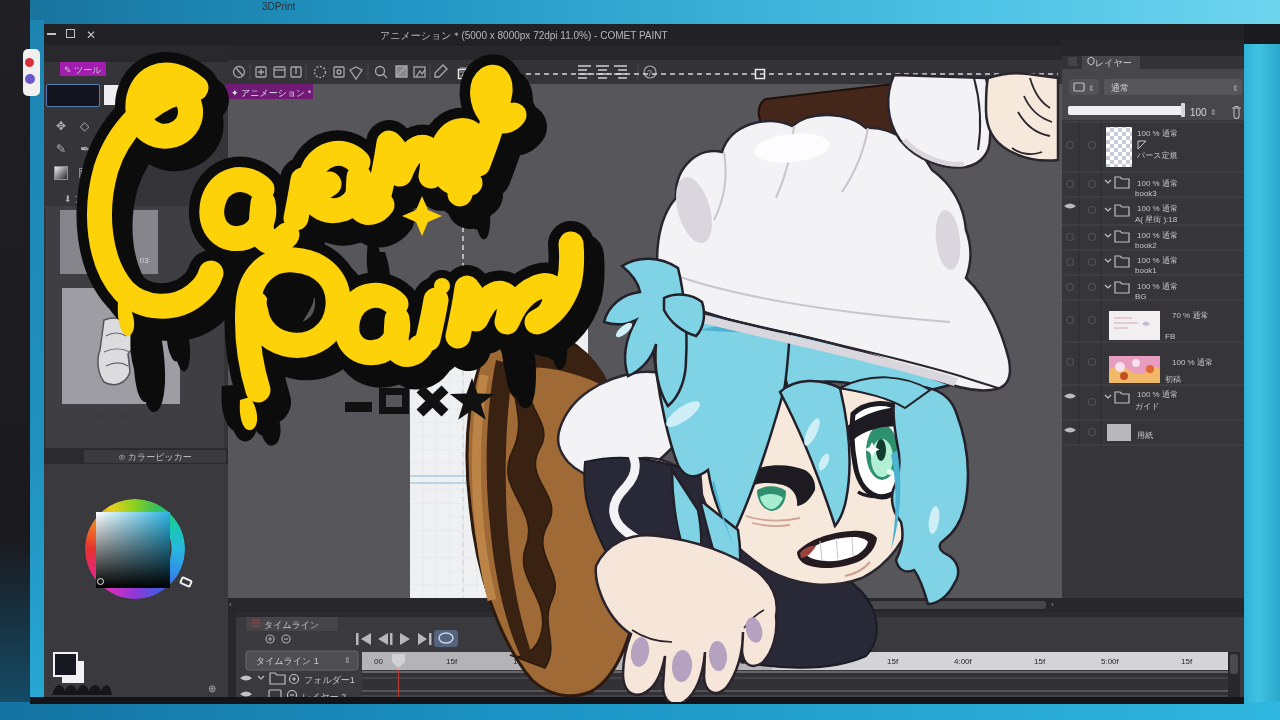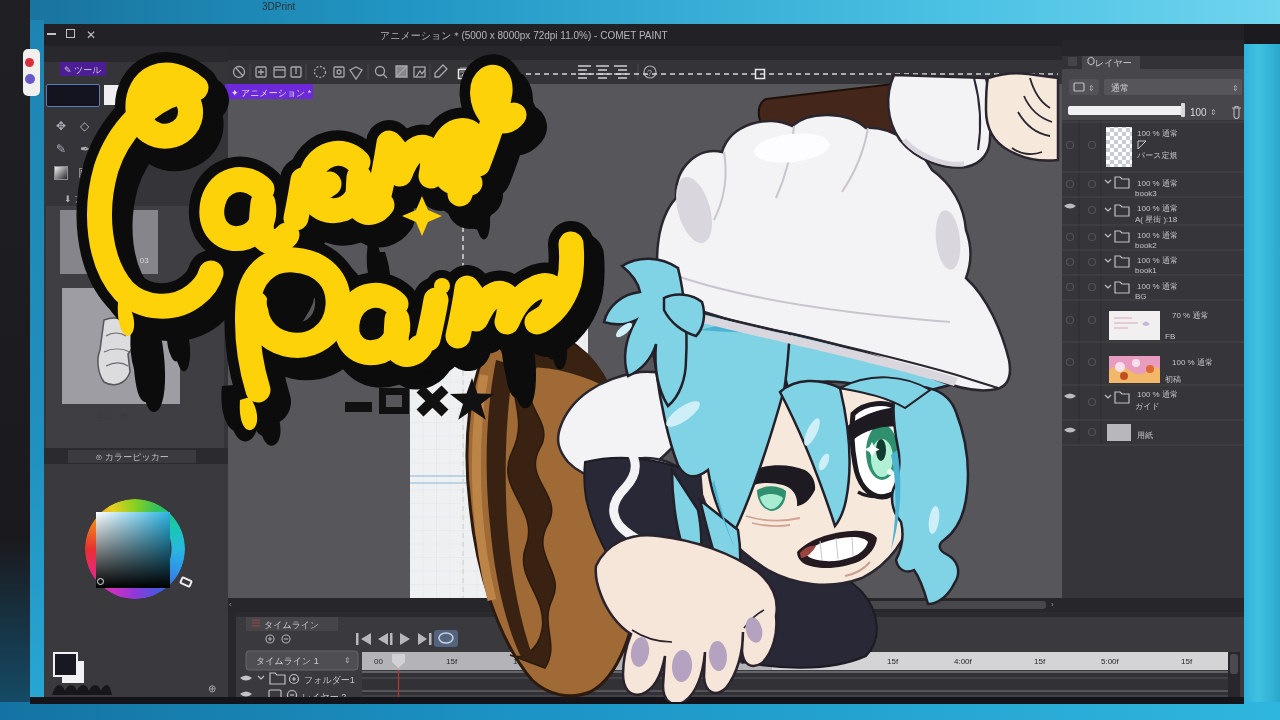--- a/index.html
+++ b/index.html
@@ -82,25 +82,25 @@
           <rect x="4" y="12" width="9" height="2"></rect>
         </g>
     </g>
     <g fill="none" stroke="#a8a8ac" stroke-width="1.2">
       <circle cx="422" cy="12" r="6"></circle>
         <text x="419" y="16" fill="#a8a8ac" stroke="none" font-size="9">?</text>
     </g>
   </svg>
 
   <div class="abs" style="left:228px;top:84px;width:836px;height:514px;background:#57565b;"></div>
-  <div class="abs" style="left:225px;top:84px;width:88px;height:15px;background:#6d28d9;color:#dde2ee;font-size:9px;padding:3px 0 0 6px;z-index:3;">✦ アニメーション *</div>
+  <div class="abs" style="left:225px;top:84px;width:88px;height:15px;background:#701a75;color:#dde2ee;font-size:9px;padding:3px 0 0 6px;z-index:3;">✦ アニメーション *</div>
 
   <div class="abs" id="lpanel" style="left:44px;top:46px;width:184px;height:651px;background:#343439;"></div>
   <div class="abs" style="left:44px;top:46px;width:184px;height:16px;background:#29292d;"></div>
-  <div class="abs" style="left:60px;top:62px;width:46px;height:14px;background:#4c1d95;color:#c8c8cc;font-size:9px;padding:2px 0 0 4px;">✎ ツール</div>
+  <div class="abs" style="left:60px;top:62px;width:46px;height:14px;background:#a21caf;color:#c8c8cc;font-size:9px;padding:2px 0 0 4px;">✎ ツール</div>
 
   <div class="abs" style="left:46px;top:84px;width:54px;height:23px;background:#14141e;border:1.5px solid #5a7ab8;border-radius:2px;"></div>
   <div class="abs" style="left:104px;top:85px;width:31px;height:20px;background:#efeff1;"></div>
   <div class="abs" style="left:190px;top:85px;width:25px;height:21px;background:
     repeating-conic-gradient(#ffffff 0 25%, #9a9aa0 0 50%) 0 0/8px 8px;"></div>
 
   <div class="abs ico" style="left:56px;top:120px;letter-spacing:10px;font-size:12px;">✥</div>
   <div class="abs ico" style="left:80px;top:120px;font-size:12px;">◇</div>
   <div class="abs ico" style="left:101px;top:120px;font-size:12px;">╱</div>
   <div class="abs ico" style="left:122px;top:121px;font-size:11px;">▭</div>
@@ -117,21 +117,21 @@
   <div class="abs" style="left:126px;top:256px;color:#d8d8dc;font-size:8px;">ree 03</div>
   <div class="abs" style="left:62px;top:288px;width:118px;height:116px;background:#9d9da3;"></div>
   <svg class="abs" style="left:90px;top:314px;" width="52" height="82" viewBox="0 0 52 82">
     <rect width="52" height="82" fill="#9d9da3"></rect>
     <path d="M14 6 C 24 2 36 4 42 12 C 46 22 44 34 38 40 L 40 58 C 36 70 24 74 14 68 C 8 60 6 46 10 36 Z" fill="#dcdcde" stroke="#55555a" stroke-width="1.5"></path>
     <path d="M16 22 C 22 18 30 18 36 22 M14 38 C 22 34 32 34 40 38 M16 52 C 24 48 32 48 38 52" stroke="#6a6a70" stroke-width="1.2" fill="none"></path>
   </svg>
   <div class="abs" style="left:96px;top:412px;color:#3a3a3e;font-size:8px;">笹01 - 用...</div>
 
   <div class="abs" style="left:44px;top:448px;width:184px;height:16px;background:#2b2b2f;"></div>
-  <div class="abs" style="left:68px;top:450px;width:128px;height:13px;background:#3a3a3f;color:#c4c4c8;font-size:9px;padding-top:1px;text-align:center;">⊙ カラーピッカー</div>
+  <div class="abs" style="left:84px;top:450px;width:142px;height:13px;background:#3a3a3f;color:#c4c4c8;font-size:9px;padding-top:1px;text-align:center;">⊙ カラーピッカー</div>
   <div class="abs" style="left:44px;top:464px;width:184px;height:233px;background:#3a3a3e;"></div>
   <div class="abs" style="left:85px;top:499px;width:100px;height:100px;border-radius:50%;
      background:conic-gradient(from 0deg,#88d020,#30c060,#18c8b0,#28b8e0,#3090e8,#4858e0,#9038d8,#d030c0,#e82878,#e83030,#f07820,#e8d020,#88d020);
      -webkit-mask:radial-gradient(circle,transparent 36px,#000 37px);mask:radial-gradient(circle,transparent 36px,#000 37px);"></div>
   <div class="abs" style="left:96px;top:512px;width:74px;height:76px;background:
      linear-gradient(to bottom,rgba(0,0,0,0) 0%,#000 100%),linear-gradient(to right,#ffffff,#2ab4e4);"></div>
   <div class="abs" style="left:97px;top:578px;width:7px;height:7px;border:1.5px solid #e8e8ea;border-radius:50%;"></div>
   <div class="abs" style="left:180px;top:578px;width:12px;height:8px;border:2px solid #f0f0f2;border-radius:2px;transform:rotate(24deg);"></div>
   <div class="abs" style="left:62px;top:661px;width:22px;height:22px;background:#f2f2f4;"></div>
   <div class="abs" style="left:53px;top:652px;width:25px;height:25px;background:#181822;border:2px solid #f2f2f4;"></div>

